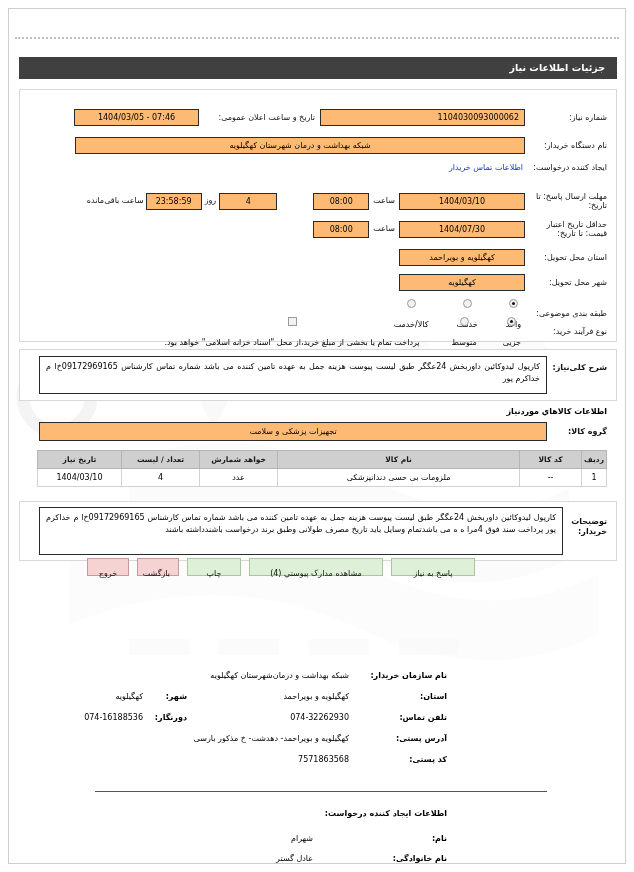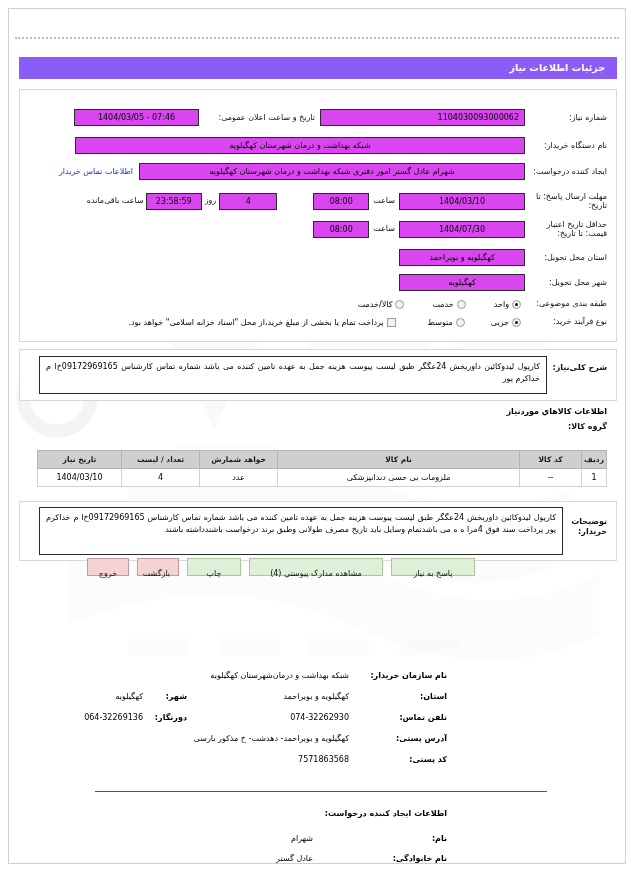--- a/index.html
+++ b/index.html
@@ -39,21 +39,21 @@
     left: 0; top: 300px;
     width: 618px; height: 430px;
     pointer-events: none;
     z-index: 0;
     opacity: .09;
   }
 
   
   .section-bar {
     position: absolute;
-    background: #8b5cf6;
+    background: #404040;
     color: #ffffff;
     font-weight: bold;
     font-size: 9.5px;
     text-align: right;
     padding: 5px 12px 6px 12px;
     line-height: 1.2;
     z-index: 3;
   }
 
   
@@ -76,21 +76,21 @@
     font-size: 8px;
     color: #111;
     text-align: right;
     white-space: nowrap;
     line-height: 1.25;
   }
   .lbl.two-line { white-space: normal; }
 
   .box {
     border: 1px solid #2a2a2a;
-    background: #d946ef;
+    background: #fdba74;
     height: 17px;
     line-height: 15px;
     font-size: 8px;
     padding: 0 5px;
     text-align: right;
     overflow: hidden;
     white-space: nowrap;
     display: flex;
     align-items: center;
     justify-content: flex-end;
@@ -101,21 +101,21 @@
 
   a.link {
     color: #1b31c8;
     font-size: 8px;
     text-decoration: none;
     white-space: nowrap;
   }
 
   
   .radio-group { display: flex; flex-direction: row; align-items: center; gap: 6px; }
-  .radio-item { display: flex; flex-direction: row; align-items: center; gap: 3px; }
+  .radio-item { display: flex; flex-direction: column; align-items: center; gap: 12px; }
   .radio {
     width: 9px; height: 9px; border-radius: 50%;
     border: 1px solid #9a9a9a;
     background: #f2f2f2;
     display: inline-block;
     position: relative;
     flex: none;
   }
   .radio.on::after {
     content: "";
@@ -257,21 +257,20 @@
 
   <div class="row" style="right:18px; top:128px;">
     <div class="lbl" style="width:78px;">نام دستگاه خریدار:</div>
     <div class="box" style="width:450px; margin-right:4px; justify-content:center;">شبکه بهداشت و درمان  شهرستان  کهگیلویه</div>
   </div>
 
   <div class="row" style="right:18px; top:154px;">
     <div class="lbl two-line" style="width:78px; line-height:1.15;">
       <span>ایجاد کننده درخواست:</span>
     </div>
-    <div class="box" style="width:386px; margin-right:4px; justify-content:center;">شهرام عادل گستر امور دفتری شبکه بهداشت و درمان  شهرستان  کهگیلویه</div>
     <a class="link" href="#" style="margin-right:6px;">اطلاعات تماس خریدار</a>
   </div>
 
   <div class="row" style="right:18px; top:183px;">
     <div class="lbl two-line" style="width:78px; line-height:1.15;">
       <span>مهلت ارسال پاسخ: تا تاریخ:</span>
     </div>
     <div class="box num-c" style="width:126px; margin-right:4px;">1404/03/10</div>
     <div class="lbl" style="margin-right:4px;">ساعت</div>
     <div class="box num-c" style="width:56px; margin-right:4px;">08:00</div>
@@ -340,20 +339,21 @@
 
   <div class="row" style="right:18px; top:347px; align-items:flex-start;">
     <div class="lbl" style="width:56px; font-weight:bold; padding-top:7px;">شرح کلی‌نیاز:</div>
     <div class="textbox" style="width:508px; height:38px; margin-right:4px;">کارپول  لیدوکائین داوربخش 24عگگر طبق  لیست  پیوست  هزینه جمل به عهده تامین  کننده می باشد  شماره تماس  کارشناس  09172969165خ‌ا م خداکرم پور</div>
   </div>
 
   <div class="sub-head" style="right:18px; top:398px;">اطلاعات كالاهاي موردنياز</div>
 
   <div class="row" style="right:18px; top:413px;">
     <div class="lbl" style="width:56px; font-weight:bold;">گروه کالا:</div>
+    <div class="box center" style="width:508px; margin-right:4px; height:19px;">تجهیزات پزشکی و سلامت</div>
   </div>
 
   <div style="position:absolute; right:18px; top:441px; width:570px; z-index:4;">
     <table class="goods">
       <thead>
         <tr>
           <th style="width:24px;">ردیف</th>
           <th style="width:62px;">کد کالا</th>
           <th>نام کالا</th>
           <th style="width:78px;">خواهد شمارش</th>
@@ -399,21 +399,21 @@
     <div class="info-lbl" style="width:90px;">استان:</div>
     <div class="info-val" style="width:118px; margin-right:8px; text-align:right;">کهگیلویه و بویراحمد</div>
     <div class="info-lbl" style="width:44px; margin-right:44px;">شهر:</div>
     <div class="info-val">کهگیلویه</div>
   </div>
 
   <div class="info-line" style="right:178px; top:704px;">
     <div class="info-lbl" style="width:90px;">تلفن تماس:</div>
     <div class="info-val ltr" style="width:118px; margin-right:8px; text-align:right;">074-32262930</div>
     <div class="info-lbl" style="width:44px; margin-right:44px;">دورنگار:</div>
-    <div class="info-val ltr">064-32269136</div>
+    <div class="info-val ltr">074-16188536</div>
   </div>
 
   <div class="info-line" style="right:178px; top:725px;">
     <div class="info-lbl" style="width:90px;">آدرس پستی:</div>
     <div class="info-val" style="margin-right:8px;">کهگیلویه و بویراحمد- دهدشت- خ مذکور بارسی</div>
   </div>
 
   <div class="info-line" style="right:178px; top:746px;">
     <div class="info-lbl" style="width:90px;">کد پستی:</div>
     <div class="info-val ltr" style="margin-right:8px;">7571863568</div>

